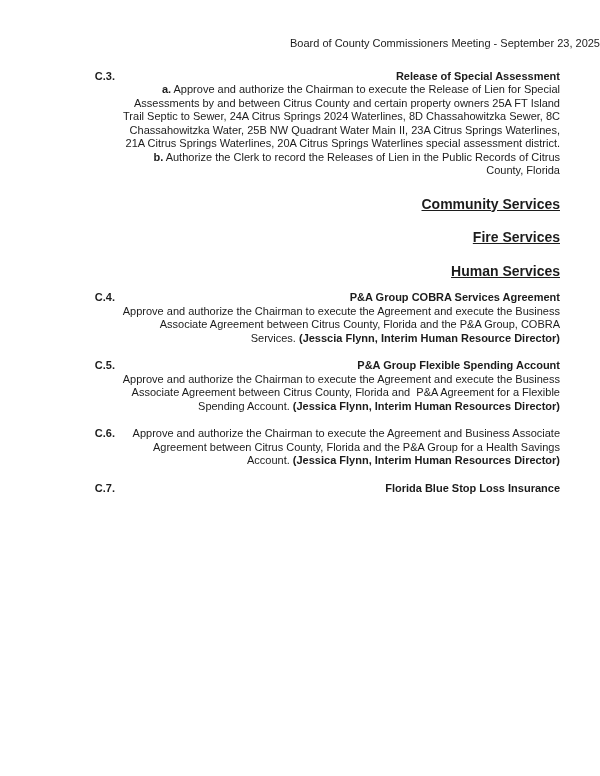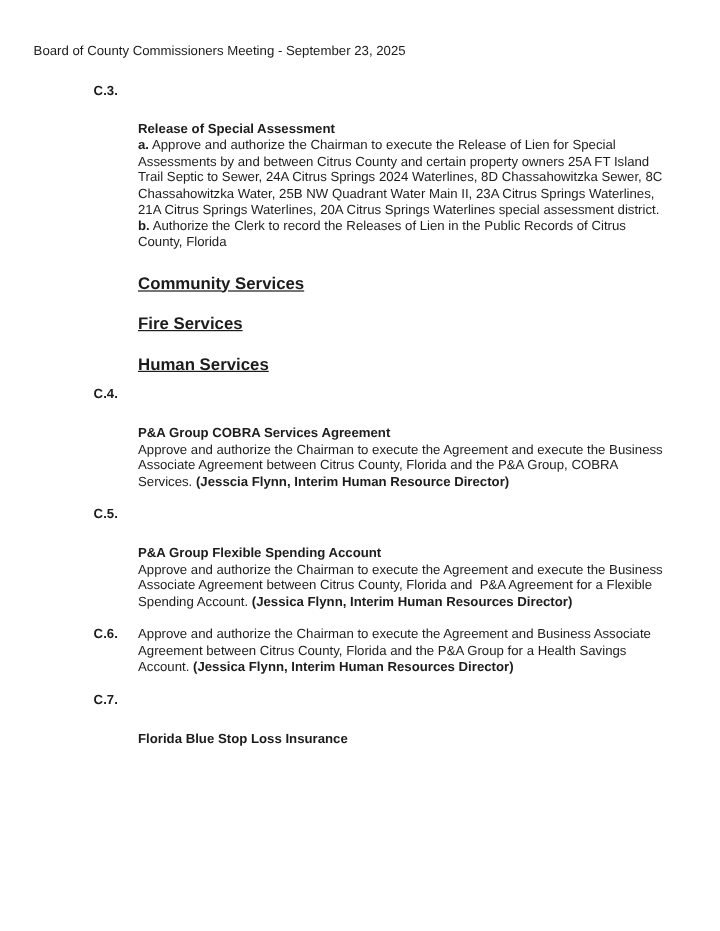--- a/index.html
+++ b/index.html
@@ -11,41 +11,43 @@
   }
   .page {
     position: relative;
     width: 600px;
     height: 776px;
     padding-top: 37px;
     overflow: hidden;
     background: #ffffff;
   }
   .doc-header {
-    margin-left: 28px;
+    margin-left: 45px;
     font-size: 11px;
     line-height: 13.5px;
+    text-align: right;
   }
   .agenda {
     margin: 19px 0 0 78px;
     width: 482px;
+    text-align: right;
   }
   .agenda-item {
     display: flex;
     margin-bottom: 14px;
     font-size: 11px;
     line-height: 13.5px;
   }
   .item-number {
     flex: none;
     width: 37px;
     font-weight: bold;
   }
   .item-content { width: 445px; }
-  .item-title { font-weight: bold; margin-top: 32px; }
+  .item-title { font-weight: bold; }
   .item-paragraph { white-space: pre-wrap; }
   .section-heading {
     margin: 20px 0 13px 37px;
     font-size: 14px;
     line-height: 13.5px;
     font-weight: bold;
     text-decoration: underline;
   }
   .b { font-weight: bold; }
 </style>

